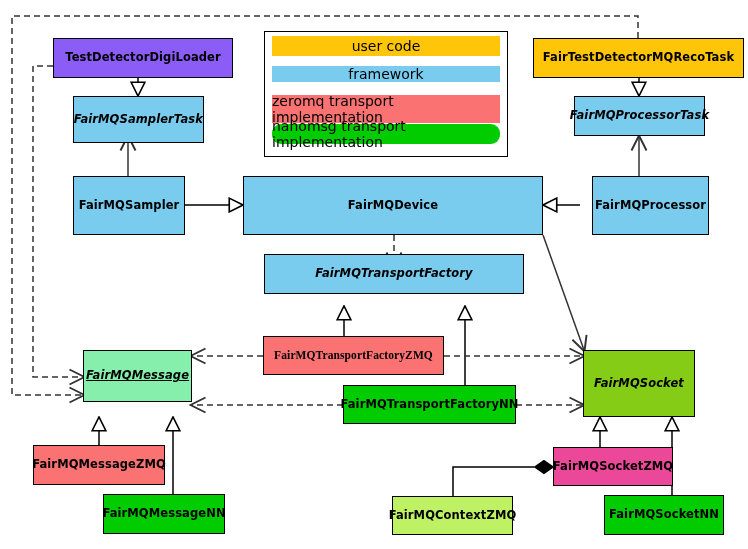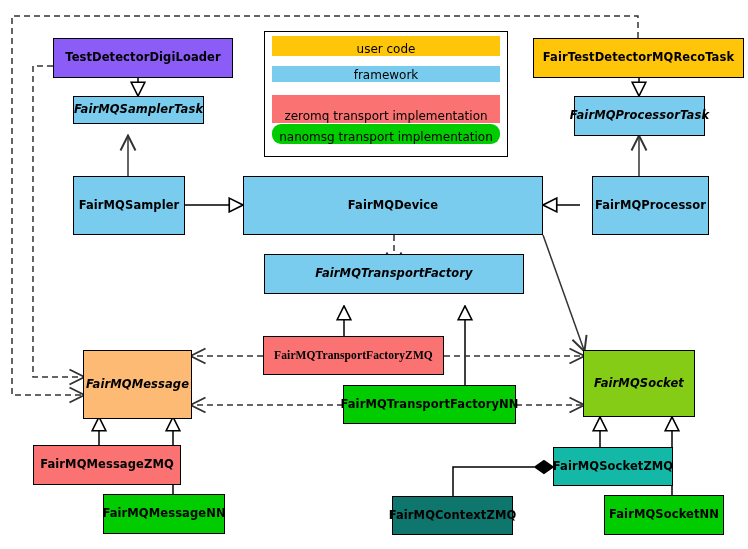--- a/index.html
+++ b/index.html
@@ -4,22 +4,22 @@
 <style>
   html,body{margin:0;padding:0;background:#ffffff;}
   body{width:748px;height:549px;font-family:"DejaVu Sans",sans-serif;}
   #stage{position:relative;width:748px;height:549px;overflow:hidden;background:#fff;}
   svg.edges{position:absolute;left:0;top:0;width:748px;height:549px;pointer-events:none;}
   .node{position:absolute;box-sizing:border-box;border:1.6px solid #000;
         display:flex;align-items:center;justify-content:center;text-align:center;
         font-size:11.5px;font-weight:bold;letter-spacing:.1px;color:#000;line-height:1.15;}
   .node.abstract{font-style:italic;}
   .legend-box{position:absolute;box-sizing:border-box;border:1.6px solid #000;background:#fff;}
-  .legend-row{position:absolute;box-sizing:border-box;display:flex;align-items:flex-end;
-        justify-content:center;font-size:12px;color:#000;font-weight:normal;}
+  .legend-row{position:absolute;box-sizing:border-box;display:flex;align-items:center;
+        justify-content:center;font-size:14px;color:#000;font-weight:normal;}
 </style>
 </head>
 <body>
 
 <div id="stage">
 
   <svg class="edges" viewBox="0 0 748 549" xmlns="http://www.w3.org/2000/svg">
     <defs>
       <marker id="hollowTri" viewBox="0 0 12 12" refX="11" refY="6" markerWidth="11" markerHeight="11" orient="auto-start-reverse">
         <path d="M1,1 L11,6 L1,11 z" fill="#ffffff" stroke="#000" stroke-width="1.2"></path>
@@ -86,21 +86,21 @@
     <span>zeromq transport implementation</span>
   </div>
   <div class="legend-row" style="left:272px;top:124px;width:228px;height:20px;background:#00CC00;border-radius:9px;">
     <span>nanomsg transport implementation</span>
   </div>
 
   <div id="nodes">
       <div class="node" style="left: 53px; top: 38px; width: 180px; height: 40px; background: #8b5cf6;">
         <span>TestDetectorDigiLoader</span>
       </div>
-      <div class="node abstract" style="left: 73px; top: 96px; width: 131px; height: 28px; background: rgb(122, 204, 238);">
+      <div class="node abstract" style="left: 73px; top: 96px; width: 131px; height: 47px; background: rgb(122, 204, 238); justify-content: flex-end;">
         <span>FairMQSamplerTask</span>
       </div>
       <div class="node" style="left: 73px; top: 176px; width: 112px; height: 59px; background: rgb(122, 204, 238);">
         <span>FairMQSampler</span>
       </div>
       <div class="node" style="left: 243px; top: 176px; width: 300px; height: 59px; background: rgb(122, 204, 238);">
         <span>FairMQDevice</span>
       </div>
       <div class="node" style="left: 592px; top: 176px; width: 117px; height: 59px; background: rgb(122, 204, 238);">
         <span>FairMQProcessor</span>
@@ -113,35 +113,35 @@
       </div>
       <div class="node abstract" style="left: 264px; top: 254px; width: 260px; height: 40px; background: rgb(122, 204, 238);">
         <span>FairMQTransportFactory</span>
       </div>
       <div class="node" style="left: 263px; top: 336px; width: 181px; height: 39px; background: rgb(250, 114, 114); font-family: Liberation Serif, serif;">
         <span>FairMQTransportFactoryZMQ</span>
       </div>
       <div class="node" style="left: 343px; top: 385px; width: 173px; height: 39px; background: rgb(0, 204, 0);">
         <span>FairMQTransportFactoryNN</span>
       </div>
-      <div class="node abstract" style="left: 83px; top: 350px; width: 109px; height: 69px; background: #fdba74;">
+      <div class="node abstract" style="left: 83px; top: 350px; width: 109px; height: 52px; background: #86efac; text-decoration: underline;">
         <span>FairMQMessage</span>
       </div>
       <div class="node abstract" style="left: 583px; top: 350px; width: 112px; height: 67px; background: #84cc16;">
         <span>FairMQSocket</span>
       </div>
-      <div class="node" style="left: 33px; top: 445px; width: 148px; height: 40px; background: rgb(250, 114, 114);">
+      <div class="node" style="left: 33px; top: 445px; width: 132px; height: 40px; background: rgb(250, 114, 114);">
         <span>FairMQMessageZMQ</span>
       </div>
       <div class="node" style="left: 103px; top: 494px; width: 122px; height: 40px; background: rgb(0, 204, 0);">
         <span>FairMQMessageNN</span>
       </div>
-      <div class="node" style="left: 553px; top: 447px; width: 120px; height: 39px; background: #14b8a6;">
+      <div class="node" style="left: 553px; top: 447px; width: 120px; height: 39px; background: #ec4899;">
         <span>FairMQSocketZMQ</span>
       </div>
-      <div class="node" style="left: 392px; top: 496px; width: 121px; height: 39px; background: #0f766e;">
+      <div class="node" style="left: 392px; top: 496px; width: 121px; height: 39px; background: #bef264;">
         <span>FairMQContextZMQ</span>
       </div>
       <div class="node" style="left: 604px; top: 495px; width: 120px; height: 40px; background: rgb(0, 204, 0);">
         <span>FairMQSocketNN</span>
       </div>
     </div>
 </div>
 
 </body></html>

